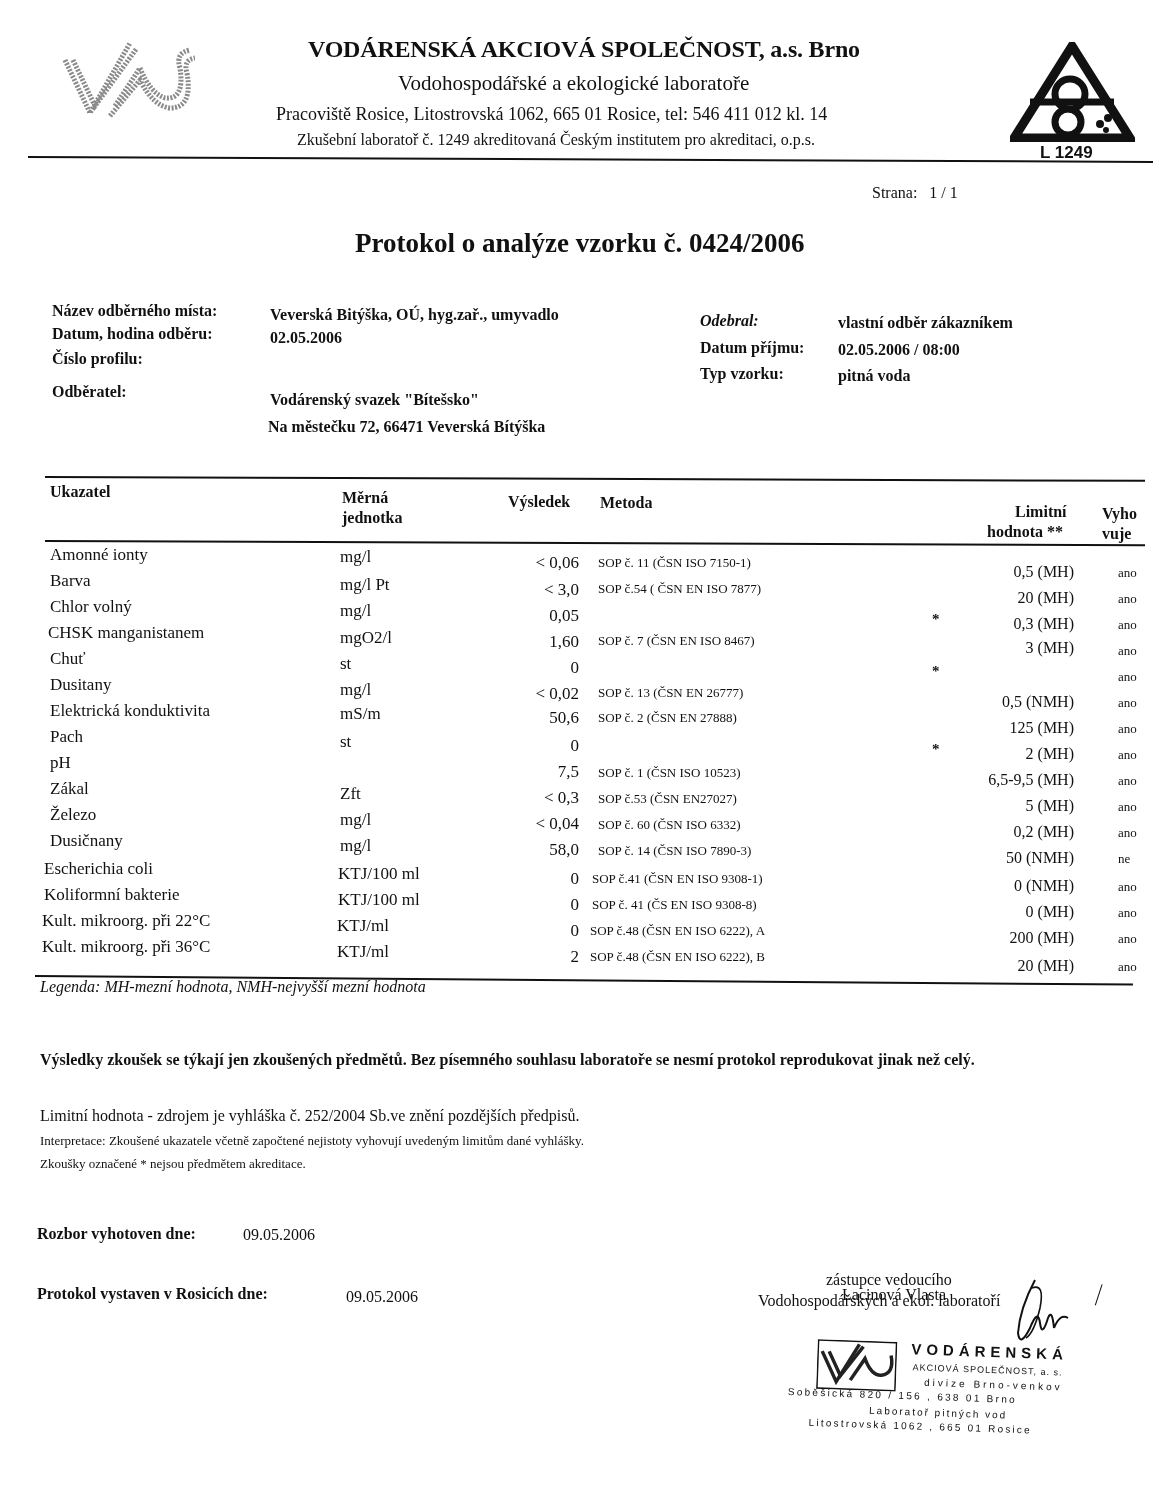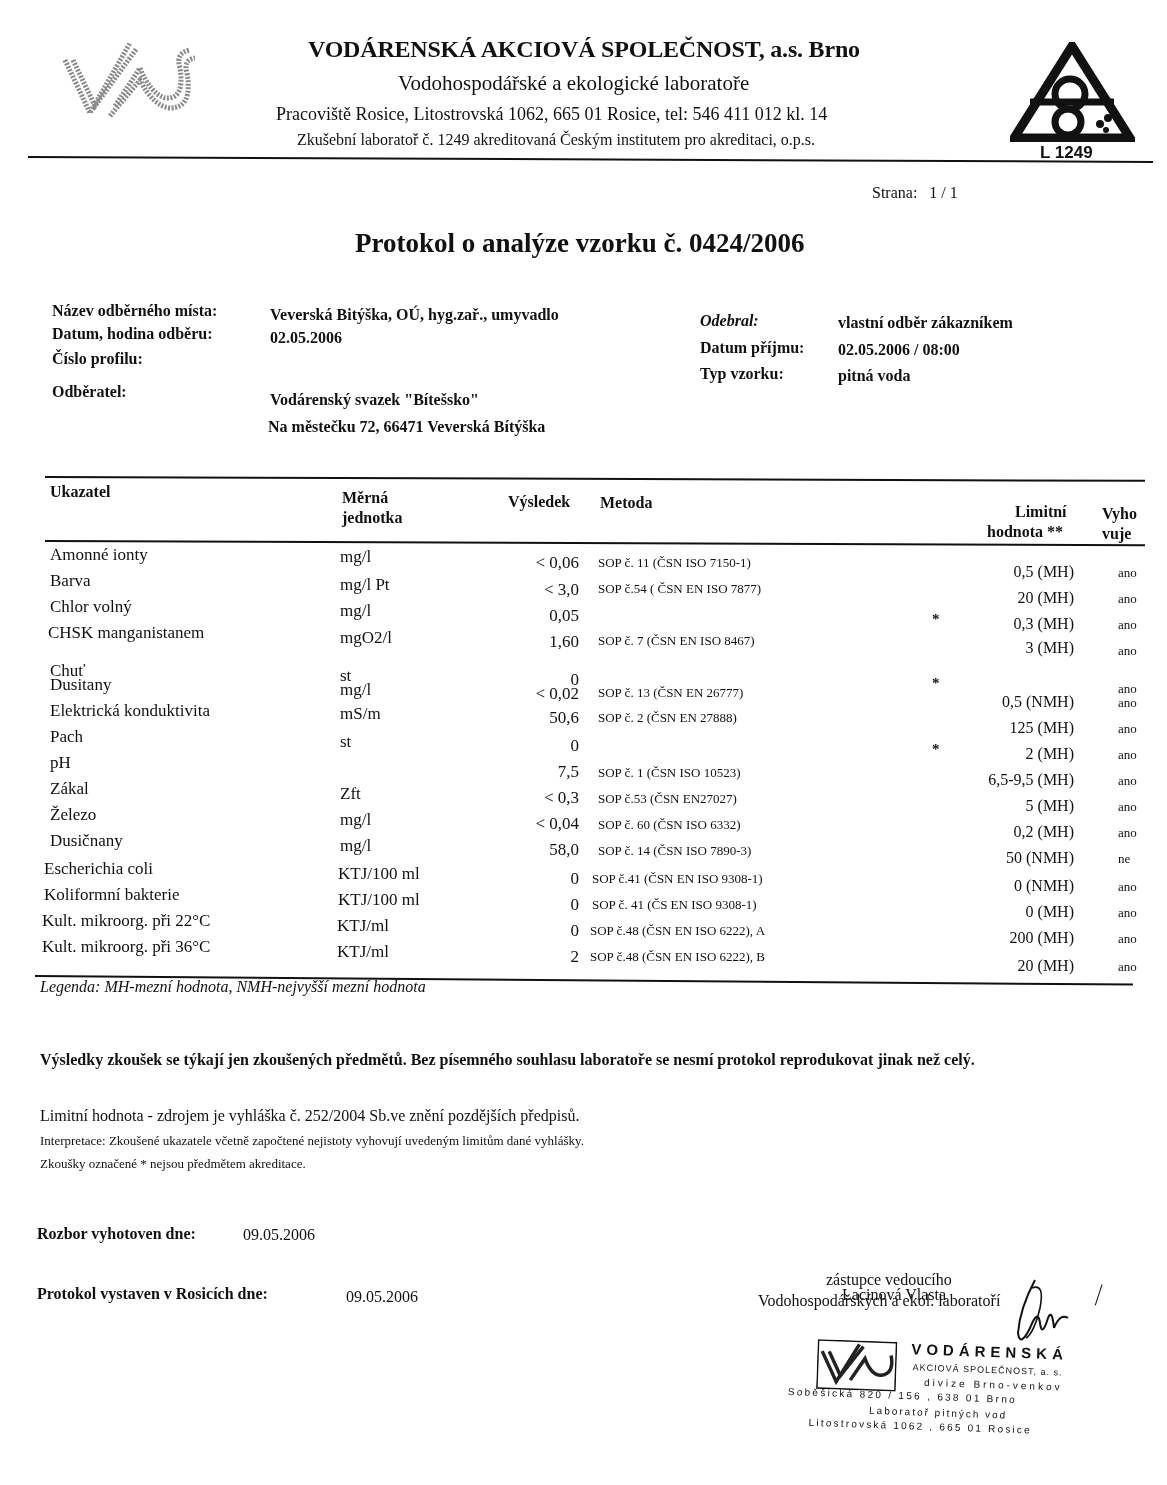--- a/index.html
+++ b/index.html
@@ -154,21 +154,21 @@
   </div>
   <div class="row" style="top:623px;">
     <span class="c-name" style="left:48px">CHSK manganistanem</span>
     <span class="c-unit" style="top:5px">mgO2/l</span>
     <span class="c-res" style="top:9px">1,60</span>
     <span class="c-meth" style="top:10px">SOP č. 7  (ČSN EN ISO 8467)</span>
     <span class="c-star"></span>
     <span class="c-lim" style="top:16px">3  (MH)</span>
     <span class="c-ok" style="top:20px">ano</span>
   </div>
-  <div class="row" style="top:649px;margin-top:12px;">
+  <div class="row" style="top:649px;">
     <span class="c-name">Chuť</span>
     <span class="c-unit" style="top:5px">st</span>
     <span class="c-res" style="top:9px">0</span>
     <span class="c-meth" style="top:10px"></span>
     <span class="c-star" style="top:14px">*</span>
     <span class="c-lim" style="top:18px"></span>
     <span class="c-ok" style="top:20px">ano</span>
   </div>
   <div class="row" style="top:675px;">
     <span class="c-name">Dusitany</span>
@@ -239,21 +239,21 @@
     <span class="c-res" style="top:10px">0</span>
     <span class="c-meth" style="left:592px;top:12px">SOP č.41  (ČSN EN ISO 9308-1)</span>
     <span class="c-star"></span>
     <span class="c-lim" style="top:18px">0  (NMH)</span>
     <span class="c-ok" style="top:20px">ano</span>
   </div>
   <div class="row" style="top:885px;">
     <span class="c-name" style="left:44px">Koliformní bakterie</span>
     <span class="c-unit" style="left:338px;top:5px">KTJ/100 ml</span>
     <span class="c-res" style="top:10px">0</span>
-    <span class="c-meth" style="left:592px;top:12px">SOP č. 41  (ČS EN ISO 9308-1)</span>
+    <span class="c-meth" style="left:592px;top:12px">SOP č. 41  (ČS EN ISO 9308-8)</span>
     <span class="c-star"></span>
     <span class="c-lim" style="top:18px">0  (MH)</span>
     <span class="c-ok" style="top:20px">ano</span>
   </div>
   <div class="row" style="top:911px;">
     <span class="c-name" style="left:42px">Kult. mikroorg. při 22°C</span>
     <span class="c-unit" style="left:337px;top:5px">KTJ/ml</span>
     <span class="c-res" style="top:10px">0</span>
     <span class="c-meth" style="left:590px;top:12px">SOP č.48  (ČSN EN ISO 6222), A</span>
     <span class="c-star"></span>

